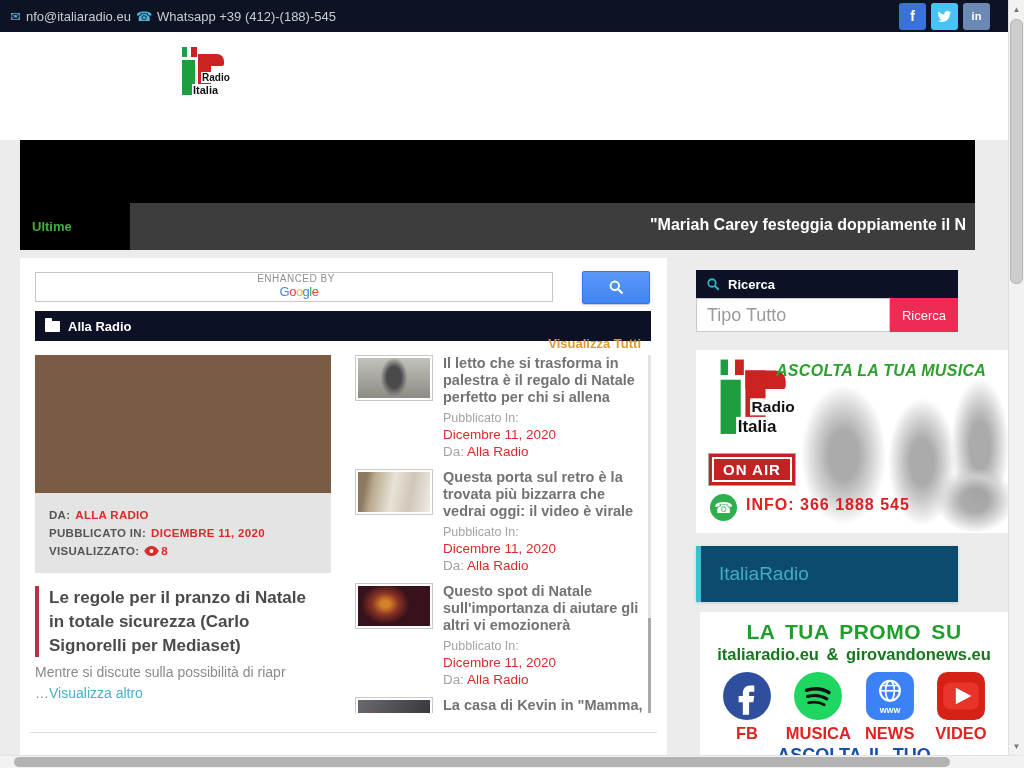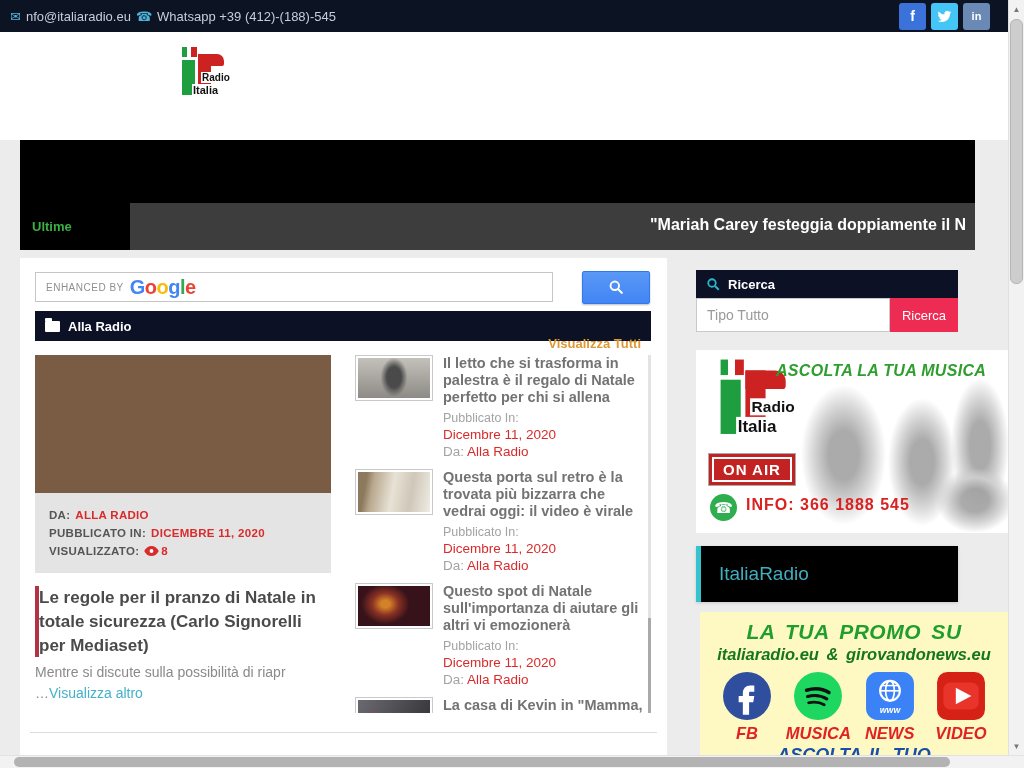--- a/index.html
+++ b/index.html
@@ -41,44 +41,44 @@
   .nav-black{flex:1;background:#000;}
 
   
   .ticker{position:absolute;left:20px;top:203px;width:955px;height:47px;display:flex;}
   .ticker-label{width:110px;background:#000;color:var(--ticker-green);font-weight:bold;font-size:13px;display:flex;align-items:center;padding-left:12px;}
   .ticker-strip{flex:1;background:var(--ticker-bg);position:relative;overflow:hidden;}
   .ticker-text{position:absolute;left:520px;top:13px;color:#fff;font-weight:bold;font-size:16px;white-space:nowrap;}
 
   
   .content{position:absolute;left:20px;top:258px;width:647px;height:497px;background:#fff;}
-  .gsc-box{position:absolute;left:15px;top:14px;width:518px;height:30px;border:1px solid #c6c6c6;background:#fff;display:flex;align-items:center;padding-left:10px;cursor:text;}
+  .gsc-box{position:absolute;left:15px;top:14px;width:518px;height:30px;border:1px solid #c6c6c6;background:#fff;display:flex;align-items:center;padding-left:10px;cursor:text;flex-direction:column;}
   .enh{color:#8f8f8f;font-size:10px;letter-spacing:.5px;margin-right:6px;}
-  .glogo{font-size:20px;font-weight:bold;letter-spacing:-.5px;}
+  .glogo{font-size:13px;font-weight:normal;letter-spacing:-.5px;}
   .gsc-btn{position:absolute;left:562px;top:13px;width:68px;height:33px;background:linear-gradient(#5a98f7,#4285f4);border:1px solid #3079ed;border-radius:2px;display:flex;align-items:center;justify-content:center;cursor:pointer;box-shadow:0 1px 2px rgba(0,0,0,.25);}
   .section-bar{position:absolute;left:15px;top:53px;width:616px;height:30px;background:var(--navy);display:flex;align-items:center;padding:0 10px;}
   .folder{width:15px;height:11px;background:#fff;border-radius:1px;position:relative;margin-right:8px;}
   .folder::before{content:"";position:absolute;top:-3px;left:0;width:7px;height:3px;background:#fff;border-radius:1px 1px 0 0;}
   .section-title{color:#fff;font-weight:bold;font-size:13px;}
   .view-all{margin-left:auto;color:var(--orange);font-weight:bold;font-size:13px;cursor:pointer;margin-top:35px;}
 
   .featured{position:absolute;left:15px;top:97px;width:296px;}
   .f-img{width:296px;height:138px;background:
     radial-gradient(55px 75px at 47% 28%, #2e5e2e 0%, #3a6b35 45%, rgba(58,107,53,0) 72%),
     radial-gradient(26px 22px at 88% 6%, #c0392b 0 45%, rgba(192,57,43,0) 75%),
     radial-gradient(22px 18px at 76% 12%, #d4504a 0 40%, rgba(212,80,74,0) 75%),
     radial-gradient(40px 30px at 12% 55%, #6e2f3a 0 50%, rgba(110,47,58,0) 80%),
     radial-gradient(150px 55px at 52% 98%, #8a6a3e 0 60%, rgba(138,106,62,0) 85%),
     linear-gradient(90deg, rgba(0,0,0,0) 74%, rgba(240,235,225,.55) 78%, rgba(215,208,195,.7) 100%),
     linear-gradient(160deg,#6b5140,#85674b 60%,#9677533);
     background-color:#7a5c44;}
   .f-meta{background:#e4e4e4;padding:10px 14px;}
   .f-meta .row{margin:6px 0;font-size:11.5px;font-weight:bold;letter-spacing:.3px;color:#555;display:flex;align-items:center;gap:5px;}
   .f-meta .val{color:var(--red);}
-  .f-title{margin-top:13px;border-left:4px solid #b03445;font-size:17px;font-weight:bold;color:#4a4a4a;line-height:1.4;width:290px;cursor:pointer;}
+  .f-title{margin-top:13px;border-left:4px solid #b03445;padding-left:10px;font-size:17px;font-weight:bold;color:#4a4a4a;line-height:1.4;width:290px;cursor:pointer;}
   .f-excerpt{margin-top:5px;font-size:14px;color:#8a8a8a;line-height:1.5;width:258px;}
   .f-excerpt .more{color:var(--link-blue);cursor:pointer;}
 
   .alist{position:absolute;left:335px;top:97px;width:294px;height:358px;overflow:hidden;}
   .aitem{display:flex;margin-bottom:9px;}
   .thumb{flex:0 0 78px;width:78px;height:46px;border:1px solid #c9c9c9;background:#fff;padding:2px;margin-right:10px;cursor:pointer;}
   .thumb > div{width:100%;height:100%;}
   .th1{background:radial-gradient(18px 26px at 50% 48%, #4a4a4a 0 40%, rgba(74,74,74,0) 75%),linear-gradient(180deg,#c4c1bb,#8e8b86);}
   .th2{background:linear-gradient(100deg,#8d7a5e 0 12%,#b9a98e 22%,#e8e2d6 48%,#cfc7b8 72%,#efece4 100%);}
   .th3{background:radial-gradient(24px 20px at 38% 45%, #d4822a 0 18%, #8a3224 55%, #38121a 100%);}
@@ -90,37 +90,37 @@
   .a-by{color:#a3a3a3;font-size:13.5px;line-height:17px;}
   .a-by .val{color:var(--red);}
   .list-sb{position:absolute;left:628px;top:97px;width:3px;height:358px;background:#e3e3e3;}
   .list-sb-thumb{position:absolute;left:0;bottom:0;width:3px;height:95px;background:#a9a9a9;}
   .divider{position:absolute;left:10px;top:474px;width:627px;border-top:1px solid #ddd;}
 
   
   .sb-head{position:absolute;left:696px;top:270px;width:262px;height:28px;background:var(--navy);display:flex;align-items:center;padding-left:10px;gap:7px;}
   .sb-head span{color:#fff;font-weight:bold;font-size:13px;}
   .sb-row{position:absolute;left:696px;top:298px;width:262px;height:34px;display:flex;}
-  .sb-input{flex:1;border:1px solid #c9c9c9;padding-left:10px;font-size:14px;color:#333;outline:none;min-width:0;}
+  .sb-input{flex:1;border:1px solid #c9c9c9;padding-left:10px;font-size:18px;color:#333;outline:none;min-width:0;}
   .sb-input::placeholder{color:#9a9a9a;}
   .sb-btn{width:68px;background:var(--button-red);color:#fff;border:none;font-size:13px;cursor:pointer;}
 
   .banner{position:absolute;left:696px;top:350px;width:317px;height:183px;background:#fff;overflow:hidden;cursor:pointer;}
   .bn-logo{left:6px;top:8px;transform:scale(1.55);transform-origin:top left;}
   .b-head{position:absolute;left:80px;top:12px;color:#2e9e2e;font-weight:bold;font-size:16px;white-space:nowrap;font-style:italic;letter-spacing:.3px;}
   .blob{position:absolute;border-radius:50%;background:radial-gradient(closest-side,#9c9c9c 0 35%,#cfcfcf 70%,rgba(220,220,220,0) 100%);opacity:.85;}
   .onair{position:absolute;left:12px;top:103px;background:#c32222;padding:3px;border:1px solid #a9a9a9;}
   .onair > div{border:2px solid #fff;padding:2px 9px;color:#fff;font-weight:bold;font-size:15px;letter-spacing:1px;}
   .b-phone{position:absolute;left:14px;top:144px;width:27px;height:27px;border-radius:50%;background:#2eae4e;color:#fff;display:flex;align-items:center;justify-content:center;font-size:15px;}
   .b-info{position:absolute;left:50px;top:146px;color:#d92222;font-weight:bold;font-size:16px;letter-spacing:1px;}
 
-  .widget{position:absolute;left:696px;top:546px;width:262px;height:56px;background:#000000;border-left:5px solid var(--teal);box-shadow:0 1px 3px rgba(0,0,0,.15);display:flex;align-items:center;padding-left:18px;}
+  .widget{position:absolute;left:696px;top:546px;width:262px;height:56px;background:#0c4a6e;border-left:5px solid var(--teal);box-shadow:0 1px 3px rgba(0,0,0,.15);display:flex;align-items:center;padding-left:18px;}
   .widget span{color:#41aebe;font-size:19px;cursor:pointer;}
 
-  .promo{position:absolute;left:700px;top:612px;width:308px;height:143px;background:#fef9c3;text-align:center;overflow:hidden;cursor:pointer;font-style:italic;}
+  .promo{position:absolute;left:700px;top:612px;width:308px;height:143px;background:#ffffff;text-align:center;overflow:hidden;cursor:pointer;}
   .promo .p1{color:var(--green);font-weight:bold;font-size:21px;margin-top:8px;letter-spacing:.5px;word-spacing:4px;}
   .promo .p2{color:var(--dark-green);font-weight:bold;font-size:16.5px;margin-top:1px;word-spacing:3px;}
   .picons{display:flex;justify-content:space-between;padding:7px 14px 0;}
   .pcell{width:66px;display:flex;flex-direction:column;align-items:center;}
   .plabel{color:#e02222;font-weight:bold;font-size:16.5px;margin-top:3px;}
   .pclip{color:var(--promo-blue);font-weight:bold;font-size:18px;margin-top:2px;word-spacing:3px;}
 
   
   .vsb{position:absolute;left:1008px;top:0;width:16px;height:755px;background:#f2f2f2;border-left:1px solid #e0e0e0;}
   .vsb-up,.vsb-down{position:absolute;left:0;width:15px;height:16px;display:flex;align-items:center;justify-content:center;color:#777;font-size:8px;cursor:pointer;}

